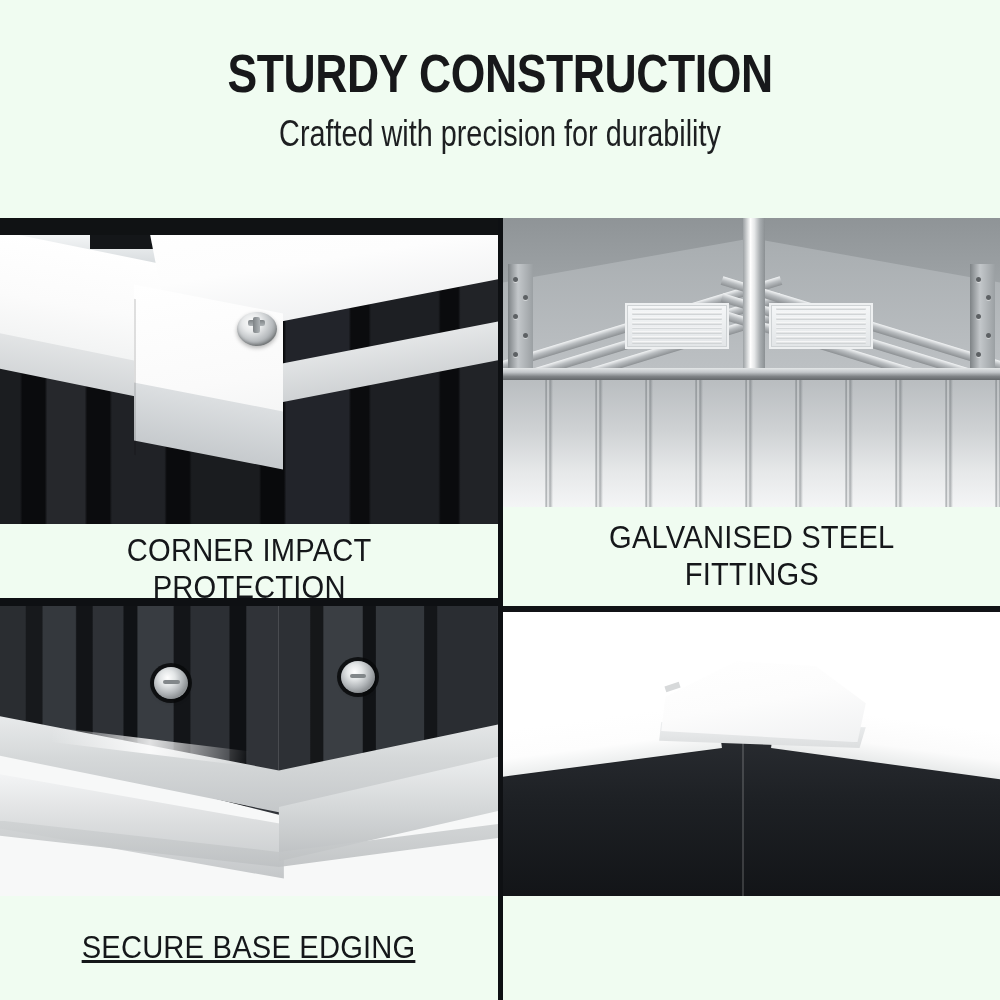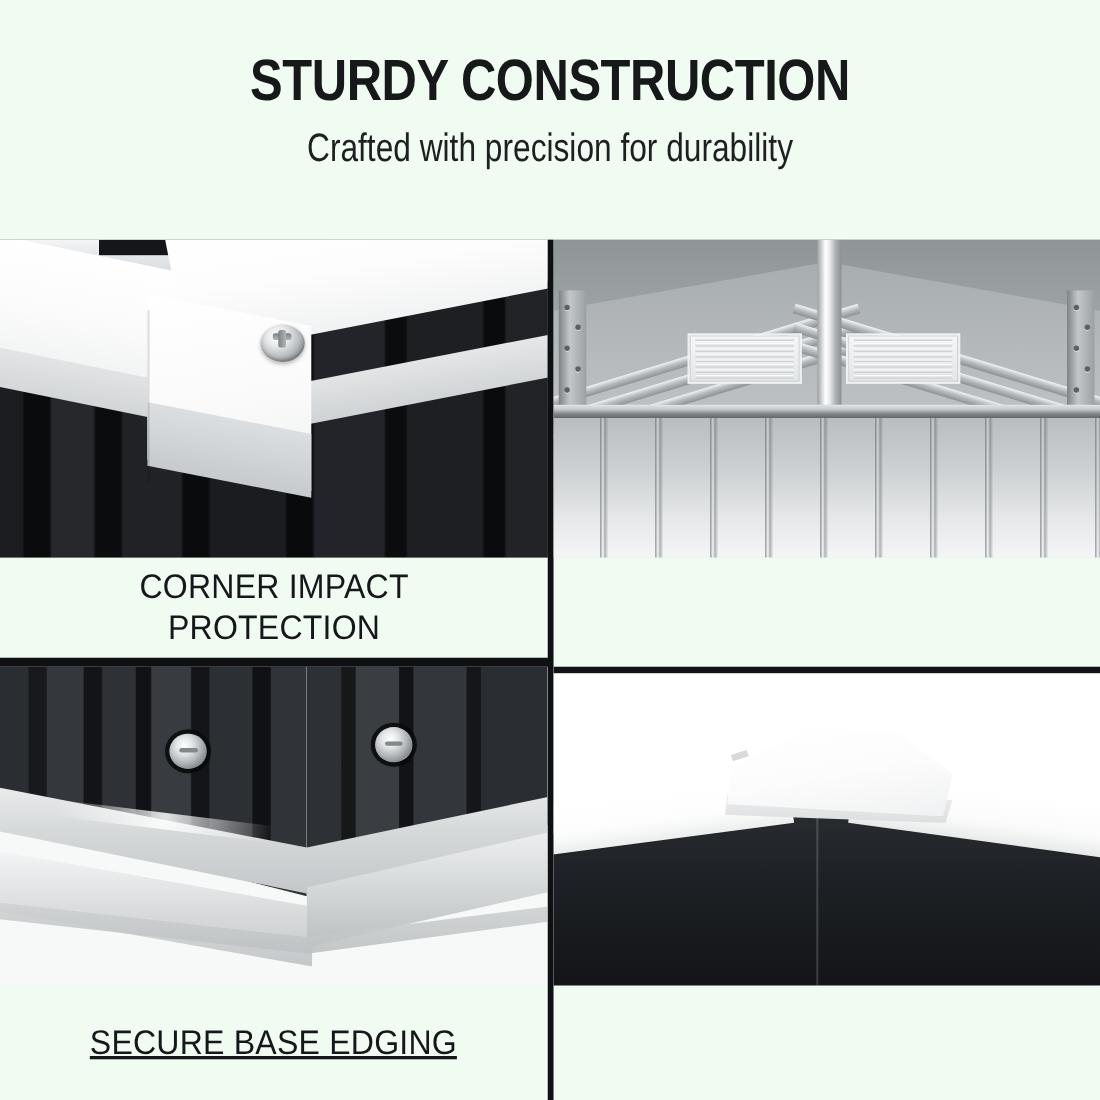--- a/index.html
+++ b/index.html
@@ -23,21 +23,21 @@
   .subtitle {
     position:absolute; left:0; top:113px; width:1000px; text-align:center;
     font-size:36px; font-weight:400; color:#1d1f21; line-height:1.15;
     transform:scaleX(0.80); transform-origin:center top;
     white-space:nowrap;
   }
 
   
   .grid { position:absolute; left:0; top:218px; width:1000px; height:782px; background:#101214; }
   .cell { position:absolute; overflow:hidden; background:#f0fcf1; }
-  .cell-tl { left:0;   top:0;   width:498px; height:380px; }
+  .cell-tl { left:0;   top:17px;   width:498px; height:380px; }
   .cell-tr { left:503px; top:0; width:497px; height:388px; }
   .cell-bl { left:0;   top:388px; width:498px; height:394px; }
   .cell-br { left:503px; top:388px; width:497px; height:394px; }
 
   .photo { position:absolute; left:0; top:0; width:100%; overflow:hidden; }
   .caption {
     position:absolute; left:0; width:100%;
     display:flex; align-items:center;
     background:#f0fcf1; color:#15171a;
     font-size:31px; font-weight:400; line-height:1.18;
@@ -361,20 +361,26 @@
         <div class="post r">
             <b style="top: 12%; left: 22%;"></b>
             <b style="top: 30%; left: 62%;"></b>
             <b style="top: 48%; left: 22%;"></b>
             <b style="top: 66%; left: 62%;"></b>
             <b style="top: 84%; left: 22%;"></b>
           </div>
         <div class="purlin"></div>
         <div class="wall"></div>
       </div>
+      <div class="caption cap-center">
+        <div>
+          <span>GALVANISED STEEL</span>
+          <span>FITTINGS</span>
+        </div>
+      </div>
     </div>
 
     <div class="cell cell-bl">
       <div class="photo p3">
         <div class="wallL"></div>
         <div class="wallR"></div>
         <div class="bolt b1"></div>
         <div class="bolt b2"></div>
         <div class="edgeTop"></div>
         <div class="edgeFaceL"></div>

